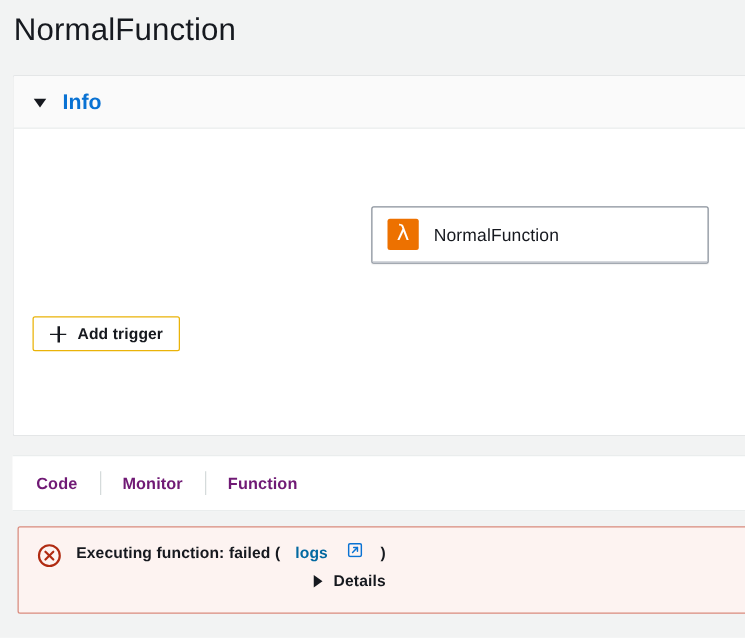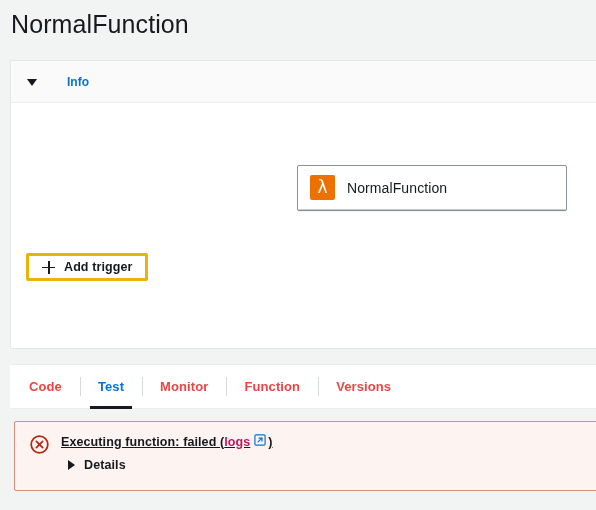--- a/index.html
+++ b/index.html
@@ -50,24 +50,24 @@
     margin-right: 9px;
     margin-top: 1px;
   }
   .overview-title {
     font-size: 15px;
     font-weight: bold;
     color: #16191f;
     letter-spacing: 0.1px;
   }
   .info-link {
-    font-size: 12px;
+    font-size: 17px;
     font-weight: bold;
     color: #0972d3;
-    margin-left: 21px;
+    margin-left: 4px;
     text-decoration: none;
     cursor: pointer;
   }
 
   .overview-body { position: relative; height: 246px; }
 
   
   .function-card {
     position: absolute;
     left: 286px; top: 62px;
@@ -121,21 +121,21 @@
     color: #5f6b7a;
   }
 
   
   .add-trigger-btn {
     position: absolute;
     left: 15px; top: 150px;
     height: 28px;
     padding: 0 13px;
     background: #ffffff;
-    border: 3px solid #eab308;
+    border: 1px solid #eab308;
     border-radius: 2px;
     display: flex; align-items: center;
     cursor: pointer;
   }
   .plus-icon {
     position: relative;
     width: 13px; height: 13px;
     margin-right: 9px;
     flex: none;
   }
@@ -167,21 +167,21 @@
     height: 44px;
     border-bottom: 1px solid #eaeded;
     padding-left: 1px;
   }
   .tab {
     position: relative;
     display: flex; align-items: center;
     padding: 0 18px;
     font-size: 13px;
     font-weight: bold;
-    color: #ef4444;
+    color: #701a75;
     letter-spacing: 0.1px;
     cursor: pointer;
   }
   .tab + .tab::before {
     content: "";
     position: absolute;
     left: 0; top: 12px; bottom: 12px;
     width: 1px;
     background: #d5dbdb;
   }
@@ -213,40 +213,40 @@
     margin-top: 1px;
   }
   .alert-body { padding-top: 1px; }
   .alert-title {
     font-size: 12.5px;
     font-weight: bold;
     color: #16191f;
     letter-spacing: 0.1px;
     display: flex;
     align-items: center;
-    gap: 0;
-    text-decoration: underline;
+    gap: 12px;
   }
   .logs-link {
-    color: #be185d;
+    color: #0369a1;
     text-decoration: none;
     font-weight: bold;
     cursor: pointer;
   }
   .ext-icon {
     display: inline-block;
     margin: 0 2px 0 4px;
     vertical-align: -2px;
   }
   .details-row {
     display: flex;
     align-items: center;
     margin-top: 9px;
     margin-left: 7px;
     cursor: pointer;
+    justify-content: flex-end;
   }
   .details-caret {
     width: 0; height: 0;
     border-top: 5px solid transparent;
     border-bottom: 5px solid transparent;
     border-left: 7px solid #16191f;
     margin-right: 9px;
   }
   .details-label {
     font-size: 12.5px;
@@ -292,24 +292,22 @@
         <span class="plus-icon"></span>
         <span class="add-trigger-label">Add trigger</span>
       </div>
 
     </div>
   </div>
 
   <div class="tabs-panel">
     <div class="tabs-row">
       <div class="tab">Code</div>
-      <div class="tab active">Test</div>
       <div class="tab">Monitor</div>
       <div class="tab">Function</div>
-      <div class="tab">Versions</div>
     </div>
   </div>
 
   <div class="alert">
     <span class="alert-icon">
       <svg width="21" height="21" viewBox="0 0 24 24" fill="none" stroke="#b02b12" stroke-width="2" stroke-linecap="round">
         <circle cx="12" cy="12" r="9.5"></circle>
         <line x1="8.4" y1="8.4" x2="15.6" y2="15.6"></line>
         <line x1="15.6" y1="8.4" x2="8.4" y2="15.6"></line>
       </svg>

